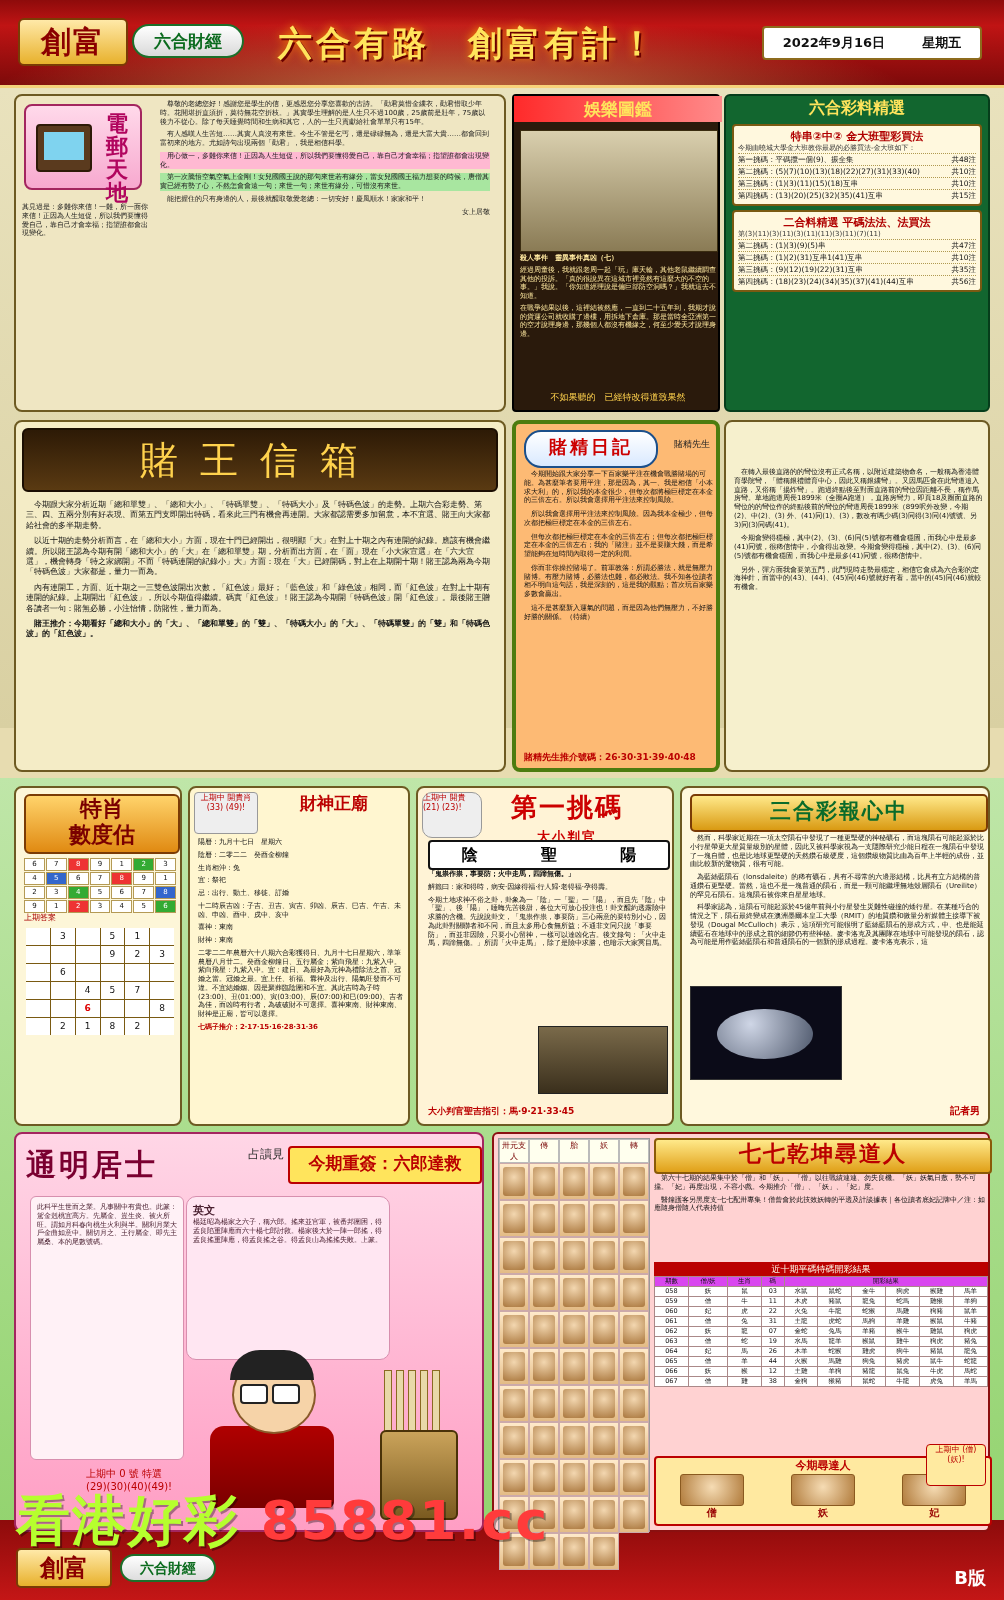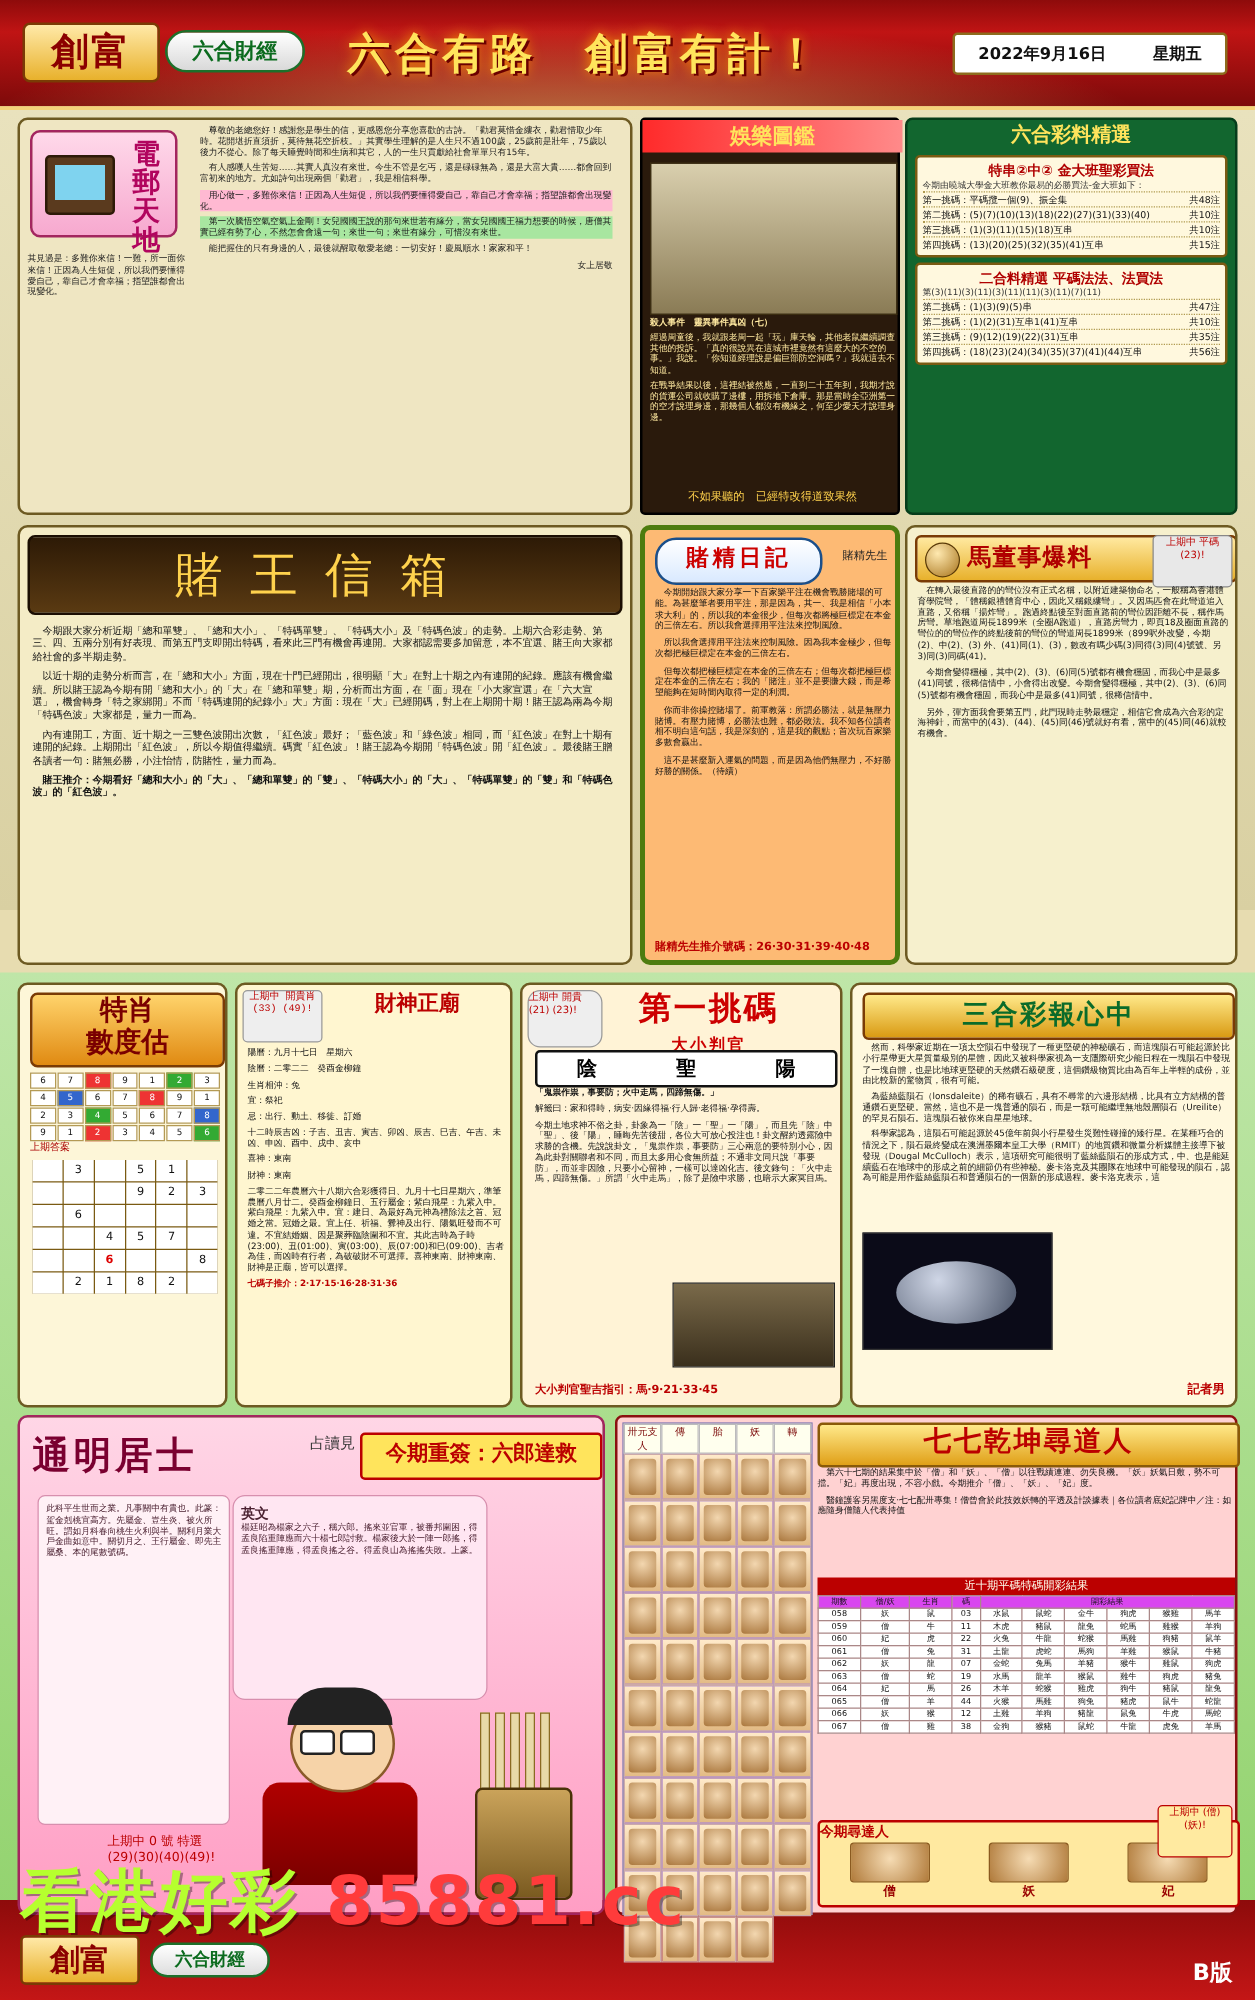--- a/index.html
+++ b/index.html
@@ -103,21 +103,21 @@
   .grid-num{position:absolute;left:8px;top:70px;width:152px;display:grid;grid-template-columns:repeat(7,1fr);gap:1px;}
   .grid-num div{background:#fff;border:1px solid #b49a55;font-size:7px;text-align:center;line-height:11px;color:#111;}
   .grid-num div.on{background:#e33;color:#fff;}
   .grid-num div.gn{background:#3a3;color:#fff;}
   .grid-num div.bl{background:#36c;color:#fff;}
   #tx-ans{position:absolute;left:8px;top:124px;font-size:8px;color:#a00;}
   .sudoku{position:absolute;left:10px;width:148px;display:grid;grid-template-columns:repeat(6,1fr);gap:1px;background:#7a5a12;}
   .sudoku div{background:#fff;color:#111;font-size:9px;text-align:center;line-height:17px;height:17px;}
   .sudoku div.r{color:#d00;font-weight:bold;}
   #p-cs{left:188px;top:786px;width:222px;height:340px;background:#fff6d0;border:2px solid #6d5a22;border-radius:8px;}
-  #cs-hit{position:absolute;left:4px;top:4px;width:62px;height:40px;background:#eee;border:1px solid #999;border-radius:4px;font-size:8px;color:#b00;text-align:center;line-height:1.25;font-family:Liberation Mono, monospace;}
+  #cs-hit{position:absolute;left:4px;top:4px;width:62px;height:40px;background:#eee;border:1px solid #999;border-radius:4px;font-size:8px;color:#b00;text-align:center;line-height:1.25;}
   #cs-title{position:absolute;left:70px;top:4px;width:148px;color:#b00;font-size:17px;font-weight:bold;text-align:center;line-height:22px;}
   #cs-body{position:absolute;left:8px;top:50px;width:206px;height:284px;color:#111;}
   #cs-body p{margin:0 0 4px 0;}
   #p-dx{left:416px;top:786px;width:258px;height:340px;background:#fff3d6;border:2px solid #6d5a22;border-radius:8px;}
   #dx-title{position:absolute;left:46px;top:4px;width:206px;height:44px;color:#c00;font-size:26px;font-weight:bold;text-align:center;line-height:30px;letter-spacing:2px;}
   #dx-hit{position:absolute;left:4px;top:4px;width:58px;height:44px;background:#eee;border:1px solid #999;border-radius:10px;font-size:8px;color:#b00;text-align:left;line-height:1.2;}
   .ysy{position:absolute;left:10px;top:52px;width:238px;height:26px;display:flex;justify-content:space-around;align-items:center;background:#fff;border:2px solid #111;border-radius:4px;font-size:16px;font-weight:bold;color:#000;}
   #dx-body{position:absolute;left:10px;top:82px;width:238px;height:200px;color:#111;}
   #dx-body p{margin:0 0 4px 0;}
   #dx-nums{position:absolute;left:10px;bottom:6px;width:238px;font-size:9px;font-weight:bold;color:#b00;}
@@ -156,21 +156,21 @@
   .cardgrid .c .fig{position:absolute;left:3px;top:3px;right:3px;bottom:3px;background:radial-gradient(circle at 50% 35%,#f3d7b0,#a9763c);border-radius:3px;}
   #p77-title{position:absolute;left:160px;top:4px;width:334px;height:32px;background:linear-gradient(180deg,#ffe98a,#e0a018);border:2px solid #8a5a08;border-radius:4px;color:#b00;font-size:22px;font-weight:bold;text-align:center;line-height:28px;letter-spacing:2px;}
   #p77-text{position:absolute;left:160px;top:40px;width:334px;height:84px;color:#111;}
   #p77-text p{margin:0 0 4px 0;text-indent:1em;}
   #p77-table{position:absolute;left:160px;top:128px;width:334px;}
   #p77-table .cap{background:#b00;color:#ffe;font-size:9px;text-align:center;line-height:14px;}
   #p77-table table{border-collapse:collapse;width:334px;}
   #p77-table td,#p77-table th{border:1px solid #a88;font-size:6.5px;line-height:9px;text-align:center;color:#111;background:#fff;padding:0;}
   #p77-table th{background:#d946ef;font-weight:normal;}
   #p77-bot{position:absolute;left:160px;bottom:4px;width:334px;height:66px;background:#ffe9a0;border:2px solid #b00;border-radius:4px;}
-  #p77-bot .t{color:#b00;font-size:11px;font-weight:bold;line-height:16px;}
+  #p77-bot .t{text-align:center;color:#b00;font-size:11px;font-weight:bold;line-height:16px;}
   #p77-bot .row{display:flex;justify-content:space-around;}
   #p77-bot .row .it{width:64px;text-align:center;}
   #p77-bot .row .it .fig{height:30px;background:radial-gradient(circle at 50% 40%,#f6dcb4,#b07a3a);border:1px solid #8a5a20;border-radius:3px;}
   #p77-bot .row .it .lb{font-size:10px;color:#900;font-weight:bold;}
   #p77-hit{position:absolute;right:2px;bottom:44px;width:58px;height:40px;background:#ffeaa0;border:1px solid #b00;border-radius:4px;font-size:8px;color:#b00;text-align:center;line-height:1.2;}
   
   #wm{left:0;top:1486px;width:1004px;height:70px;color:#b6ff2e;font-size:54px;font-weight:bold;letter-spacing:2px;line-height:70px;padding-left:16px;text-shadow:2px 2px 0 rgba(0,0,0,.35);}
   #wm .b{color:#ff3b3b;}
   
   #botlogo{left:16px;top:1548px;width:96px;height:40px;background:linear-gradient(180deg,#ffe9a8,#e8b12c);border:2px solid #7a3b05;border-radius:5px;color:#8b0000;font-size:24px;font-weight:bold;text-align:center;line-height:36px;}
@@ -287,25 +287,20 @@
     <p>今期開始跟大家分享一下百家樂平注在機會戰勝賭場的可能。為甚麼筆者要用平注，那是因為，其一、我是相信「小本求大利」的，所以我的本金很少，但每次都將極巨標定在本金的三倍左右。所以我會選擇用平注法來控制風險。</p>
     <p>所以我會選擇用平注法來控制風險。因為我本金極少，但每次都把極巨標定在本金的三倍左右。</p>
     <p>但每次都把極巨標定在本金的三倍左右；但每次都把極巨標定在本金的三倍左右；我的「賭注」並不是要賺大錢，而是希望能夠在短時間內取得一定的利潤。</p>
     <p>你而非你操控賭場了。前軍教落：所謂必勝法，就是無壓力賭博。有壓力賭博，必勝法也難，都必敗法。我不知各位讀者相不明白這句話，我是深刻的，這是我的觀點；首次玩百家樂多數會贏出。</p>
     <p>這不是甚麼新入運氣的問題，而是因為他們無壓力，不好勝好勝的關係。（待續）</p>
   </div>
   <div id="diary-nums">賭精先生推介號碼：26‧30‧31‧39‧40‧48</div>
 </div>
 
 <div class="abs bx" id="p-ma">
-  <div id="ma-head">
-    <div class="ball"></div>
-    <div class="t">馬董事爆料</div>
-    <div id="ma-hit">上期中 平碼 (23)!</div>
-  </div>
   <div class="tiny" id="ma-body">
     <p>在轉入最後直路的的彎位沒有正式名稱，以附近建築物命名，一般稱為香港體育學院彎，「體稱銀禮體育中心，因此又稱銀縷彎」。又因馬匹會在此彎道追入直路，又俗稱「揚炸彎」。跑過終點後至對面直路前的彎位因距離不長，稱作馬房彎。草地跑道周長1899米（全圈A跑道），直路房彎力，即頁18及圈面直路的彎位的的彎位作的終點後前的彎位的彎道周長1899米（899呎外改變，今期(2)、中(2)、(3) 外、(41)同(1)、(3)，數改有嗎少碼(3)同得(3)同(4)號號、另3)同(3)同碼(41)。</p>
     <p>今期會變得穩極，其中(2)、(3)、(6)同(5)號都有機會穩固，而我心中是最多(41)同號，很稀信情中，小會得出改變。今期會變得穩極，其中(2)、(3)、(6)同(5)號都有機會穩固，而我心中是最多(41)同號，很稀信情中。</p>
     <p>另外，彈方面我會要第五門，此門現時走勢最穩定，相信它會成為六合彩的定海神針，而當中的(43)、(44)、(45)同(46)號就好有看，當中的(45)同(46)就較有機會。</p>
   </div>
 </div>
 
 <div class="abs bx" id="p-tx">
   <div id="tx-title">
     <div>特肖</div>

